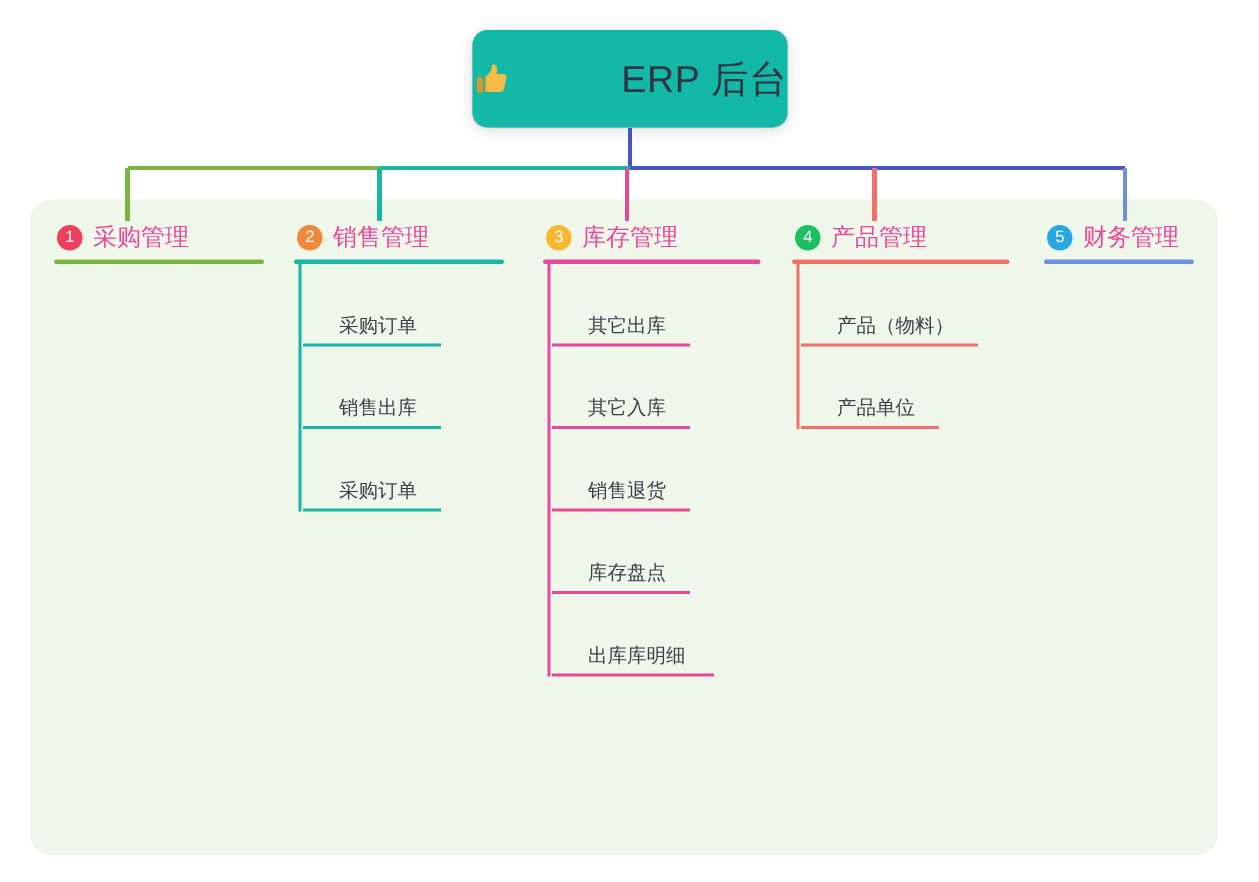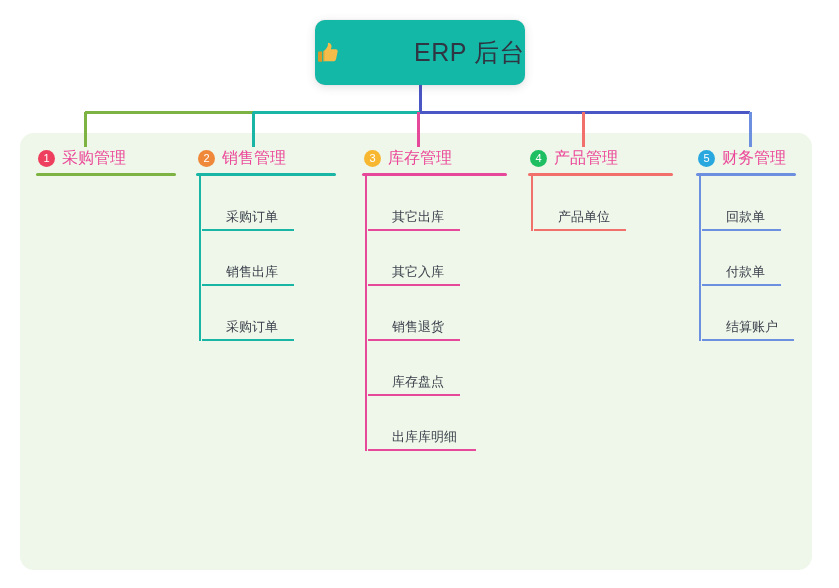--- a/index.html
+++ b/index.html
@@ -231,42 +231,31 @@
       </div>
       <div class="column" style="left: 528px; top: 147px; width: 165px;">
         <div class="col-header">
           <span class="badge" style="background: rgb(29, 191, 98);">4</span>
           <span class="col-title">产品管理</span>
         </div>
         <div class="col-rule" style="background: rgb(242, 112, 107); width: 145px;"></div>
         <div class="items">
           <div class="spine" style="background: rgb(242, 112, 107);"></div>
           <div class="item">
+            <span class="item-label">产品（物料）</span>
+            <div class="item-underline" style="background: rgb(242, 112, 107); width: 118px;"></div>
+          </div>
+          <div class="item">
             <span class="item-label">产品单位</span>
             <div class="item-underline" style="background: rgb(242, 112, 107); width: 92px;"></div>
           </div>
         </div>
       </div>
       <div class="column" style="left: 696px; top: 147px; width: 120px;">
         <div class="col-header">
           <span class="badge" style="background: rgb(41, 168, 224);">5</span>
           <span class="col-title">财务管理</span>
         </div>
         <div class="col-rule" style="background: rgb(109, 143, 224); width: 100px;"></div>
-        <div class="items">
-          <div class="spine" style="background: rgb(109, 143, 224);"></div>
-          <div class="item">
-            <span class="item-label">回款单</span>
-            <div class="item-underline" style="background: rgb(109, 143, 224); width: 79px;"></div>
-          </div>
-          <div class="item">
-            <span class="item-label">付款单</span>
-            <div class="item-underline" style="background: rgb(109, 143, 224); width: 79px;"></div>
-          </div>
-          <div class="item">
-            <span class="item-label">结算账户</span>
-            <div class="item-underline" style="background: rgb(109, 143, 224); width: 92px;"></div>
-          </div>
-        </div>
       </div>
     </div>
 
 </div>
 
 </body></html>

